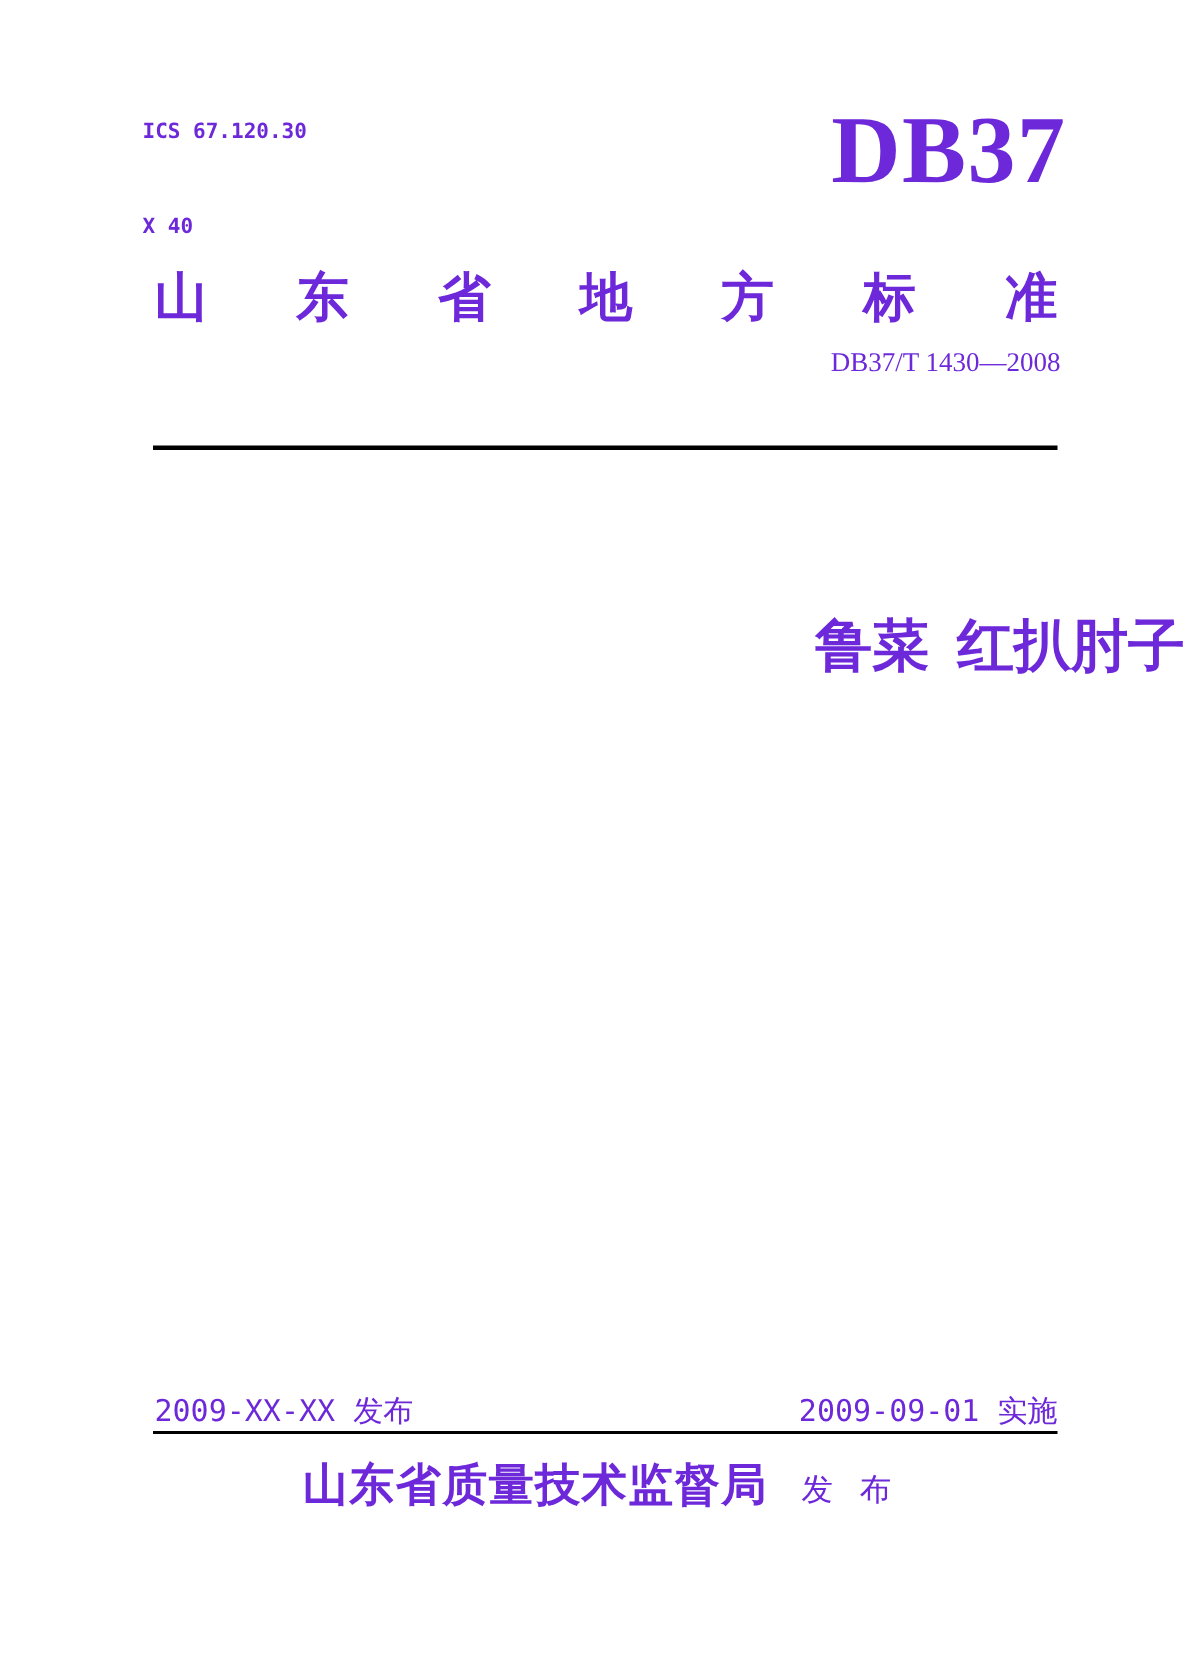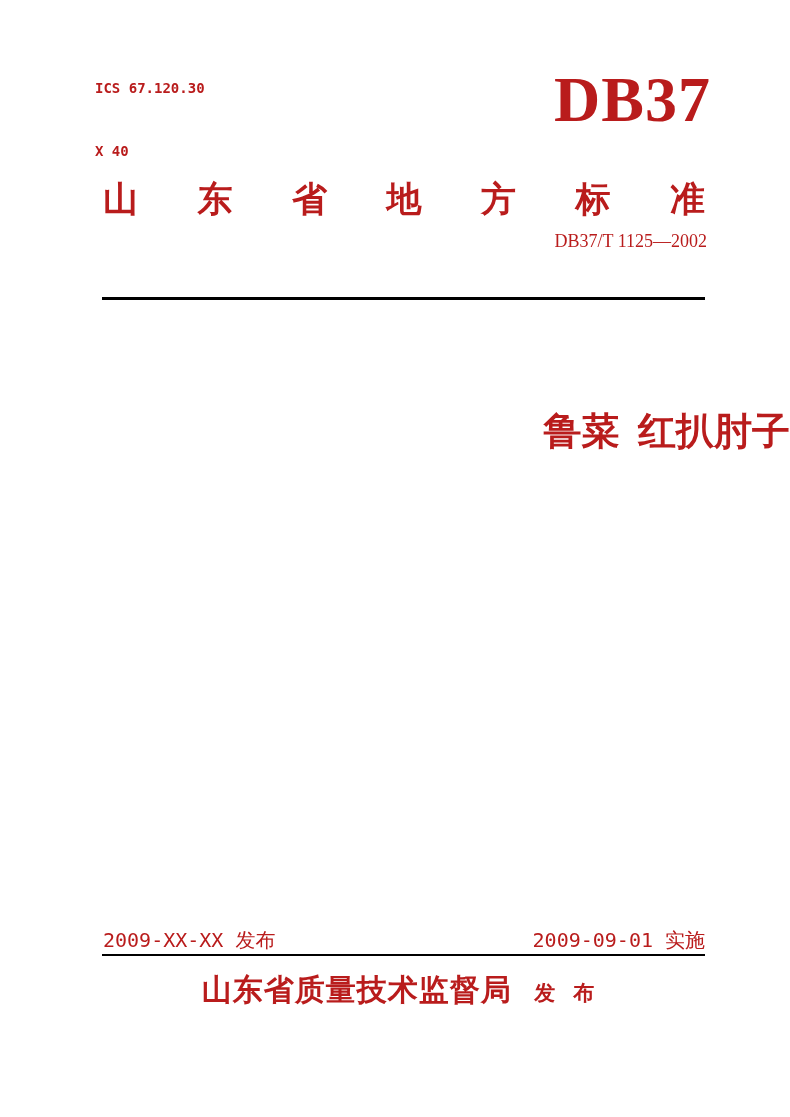--- a/index.html
+++ b/index.html
@@ -7,21 +7,21 @@
     padding: 0;
     background: #e8e8e8;
     font-family: "Liberation Sans", sans-serif;
   }
   .page {
     position: relative;
     width: 790px;
     height: 1117px;
     margin: 0 auto;
     background: #ffffff;
-    color: #b91c1c;
+    color: #6d28d9;
     overflow: hidden;
   }
 
   
   .ics-block {
     position: absolute;
     left: 95px;
     top: 36px;
     font-family: "DejaVu Sans Mono", monospace;
     font-size: 14px;
@@ -112,21 +112,21 @@
     white-space: nowrap;
   }
   .publisher-name {
     font-size: 30px;
     font-weight: bold;
     letter-spacing: 1px;
     margin-left: 12px;
   }
   .publish-label {
     font-size: 21px;
-    font-weight: bold;
+    font-weight: normal;
     margin-left: 18px;
     letter-spacing: 6px;
   }
 </style>
 </head>
 <body>
 
 <div class="page">
 
   <div class="ics-block">
@@ -139,21 +139,21 @@
   <div class="category-title">
       <span>山</span>
       <span>东</span>
       <span>省</span>
       <span>地</span>
       <span>方</span>
       <span>标</span>
       <span>准</span>
     </div>
 
-  <div class="standard-number">DB37/T 1125—2002</div>
+  <div class="standard-number">DB37/T 1430—2008</div>
 
   <div class="rule rule-top"></div>
 
   <div class="doc-title">鲁菜 红扒肘子</div>
 
   <div class="footer-dates">
     <span>2009-XX-XX 发布</span>
     <span>2009-09-01 实施</span>
   </div>
 

